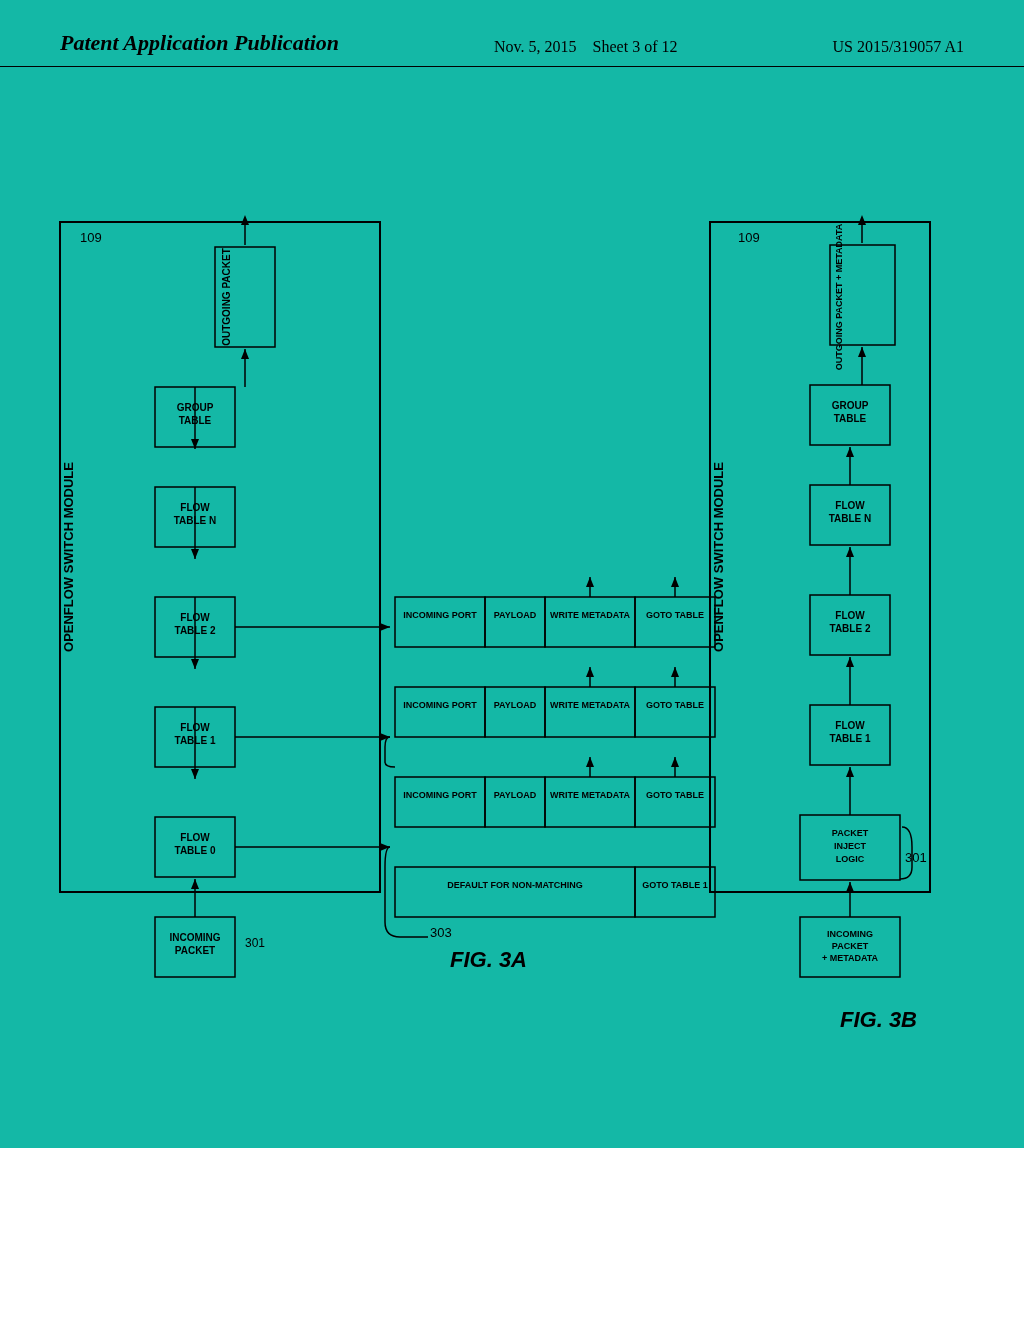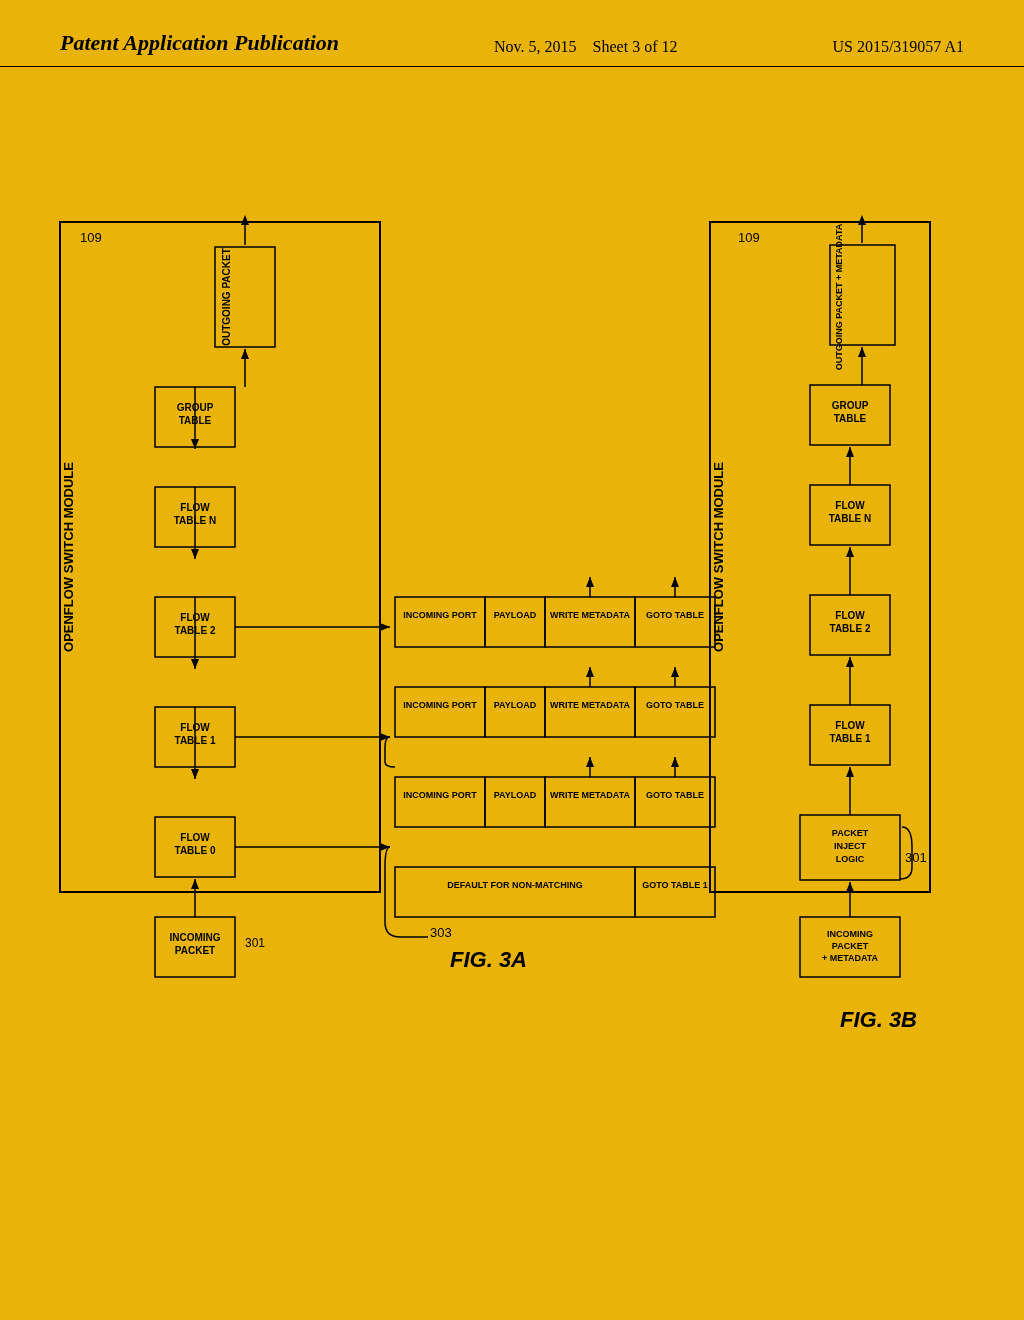--- a/index.html
+++ b/index.html
@@ -5,23 +5,23 @@
     * { box-sizing: border-box; margin: 0; padding: 0; }
     body {
       width: 1024px;
       height: 1320px;
       background: #fff;
       font-family: 'Times New Roman', Times, serif;
       overflow: hidden;
     }
     .page {
       width: 1024px;
-      height: 1320px;
+      height: 1148px;
       position: relative;
-      background: #eab308;
+      background: #14b8a6;
     }
     .header {
       display: flex;
       justify-content: space-between;
       align-items: flex-end;
       padding: 30px 60px 10px 60px;
       border-bottom: 1px solid #000;
     }
     .header-left {
       font-size: 22px;

